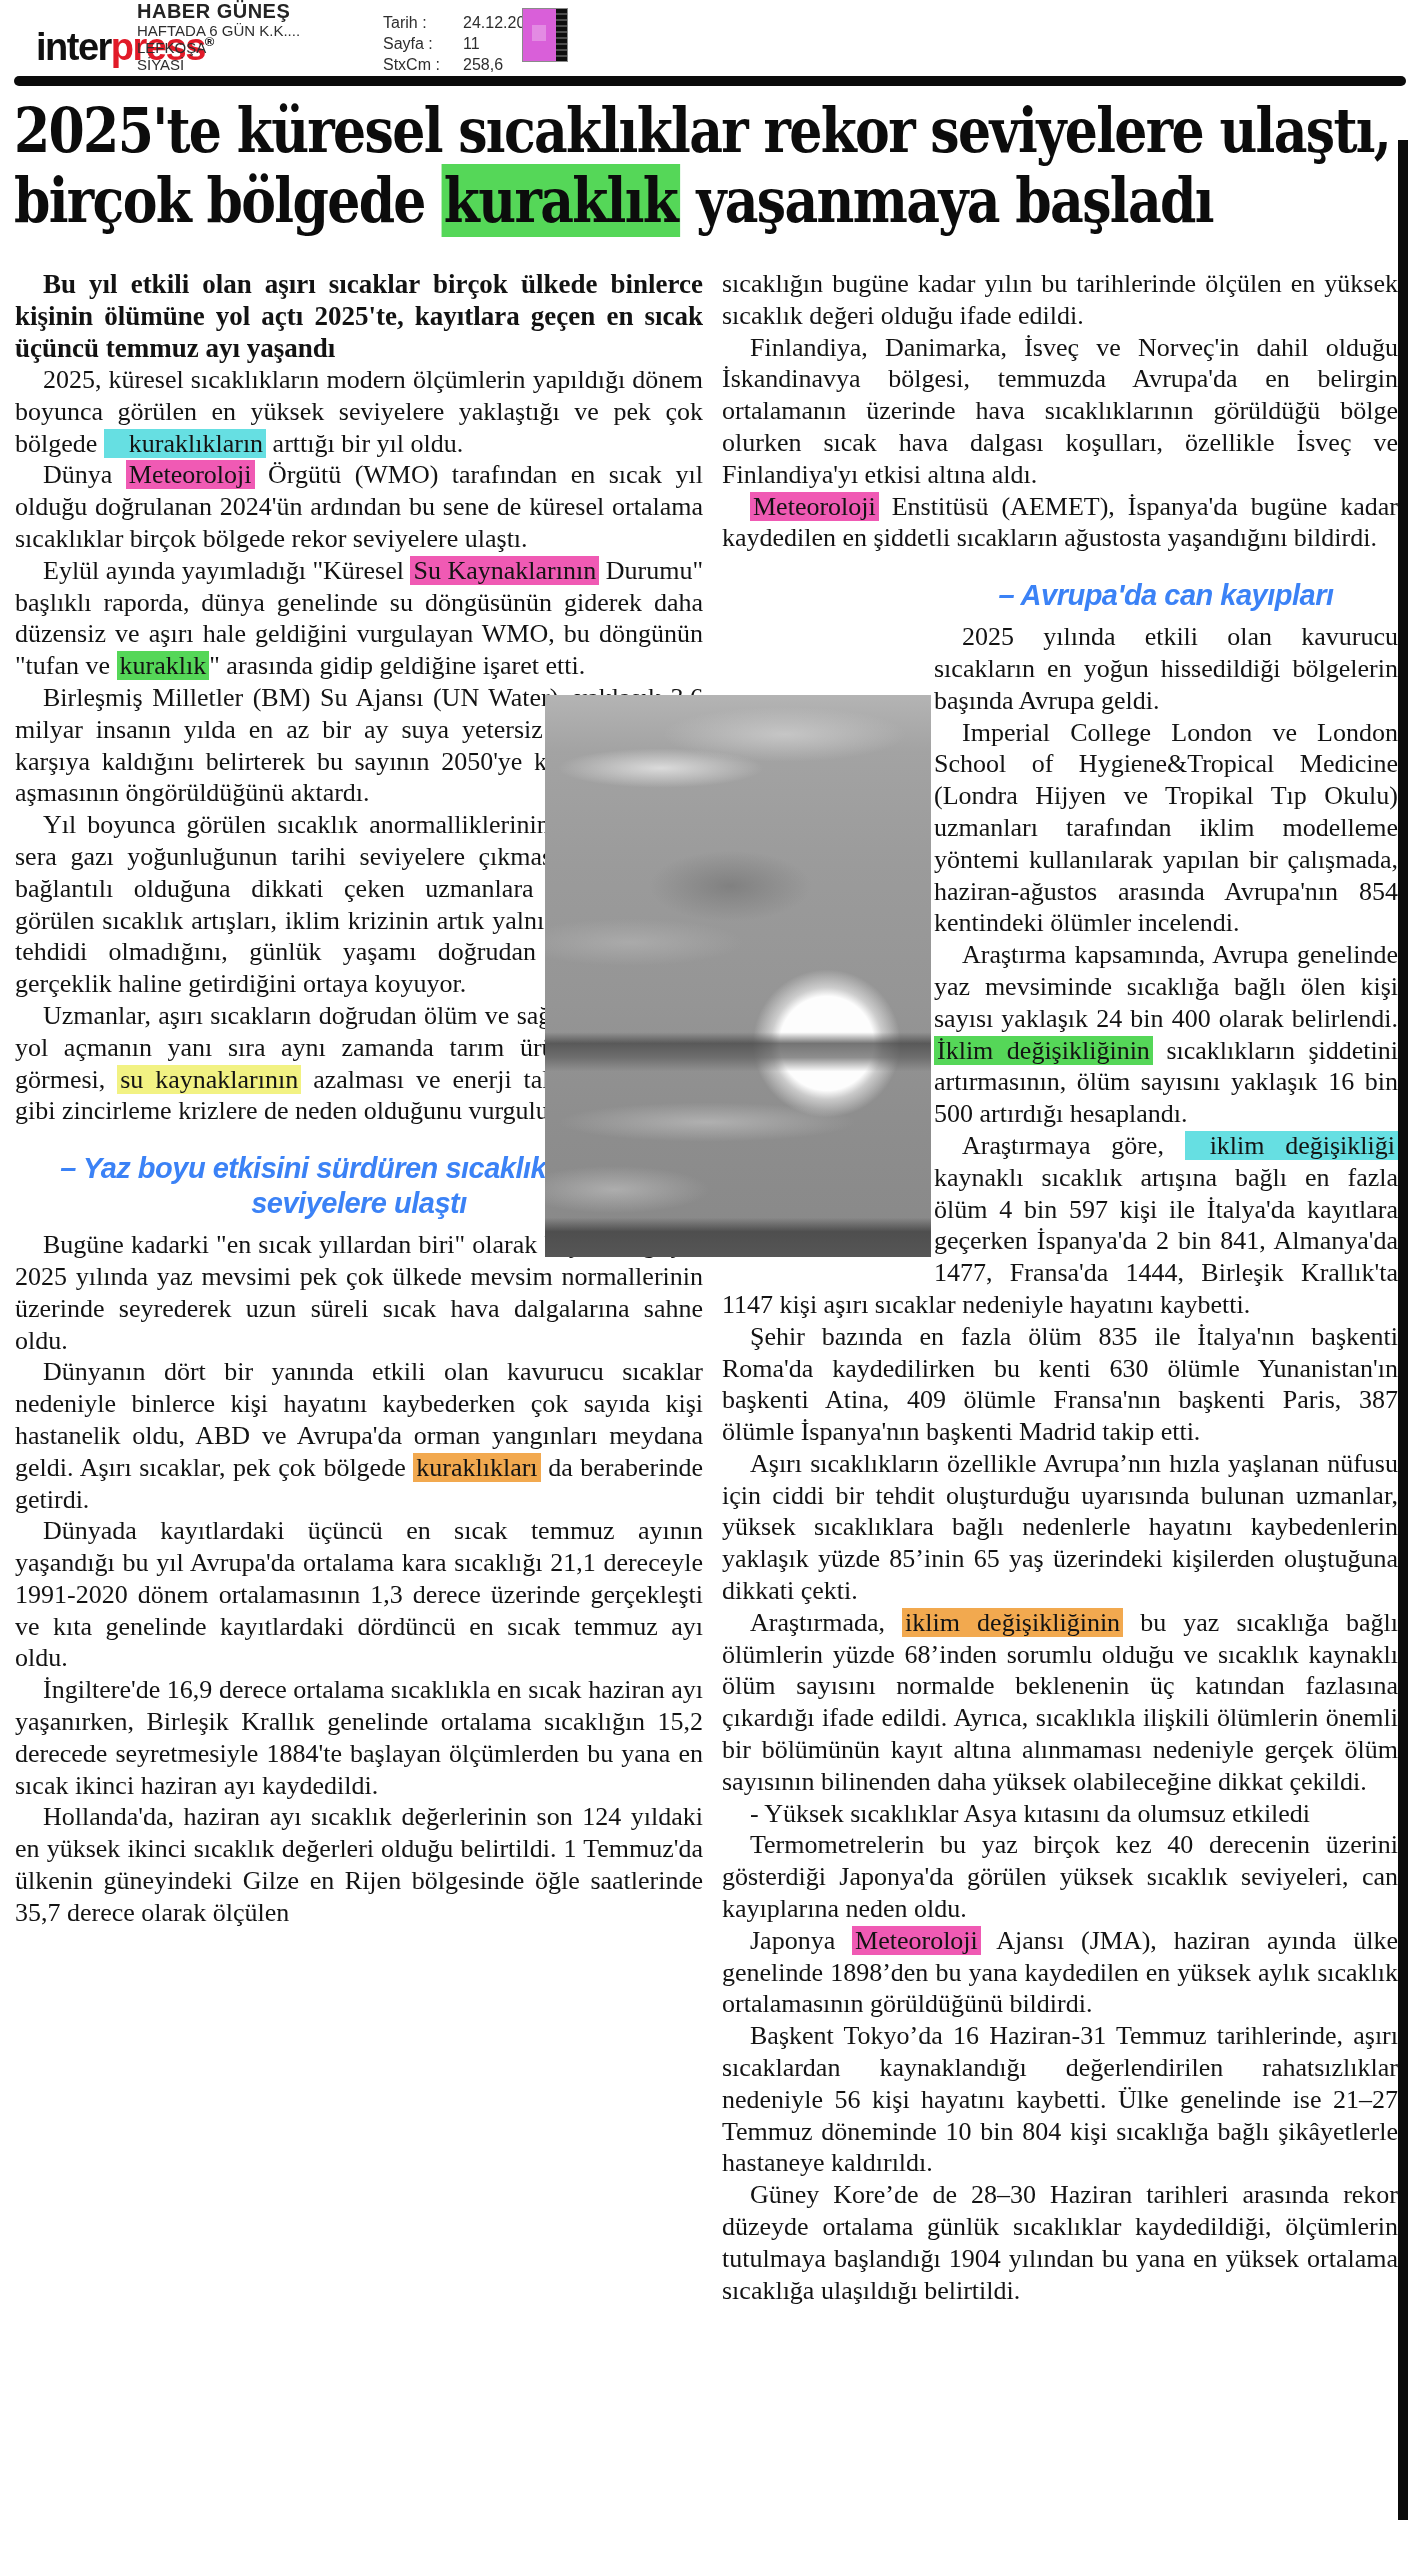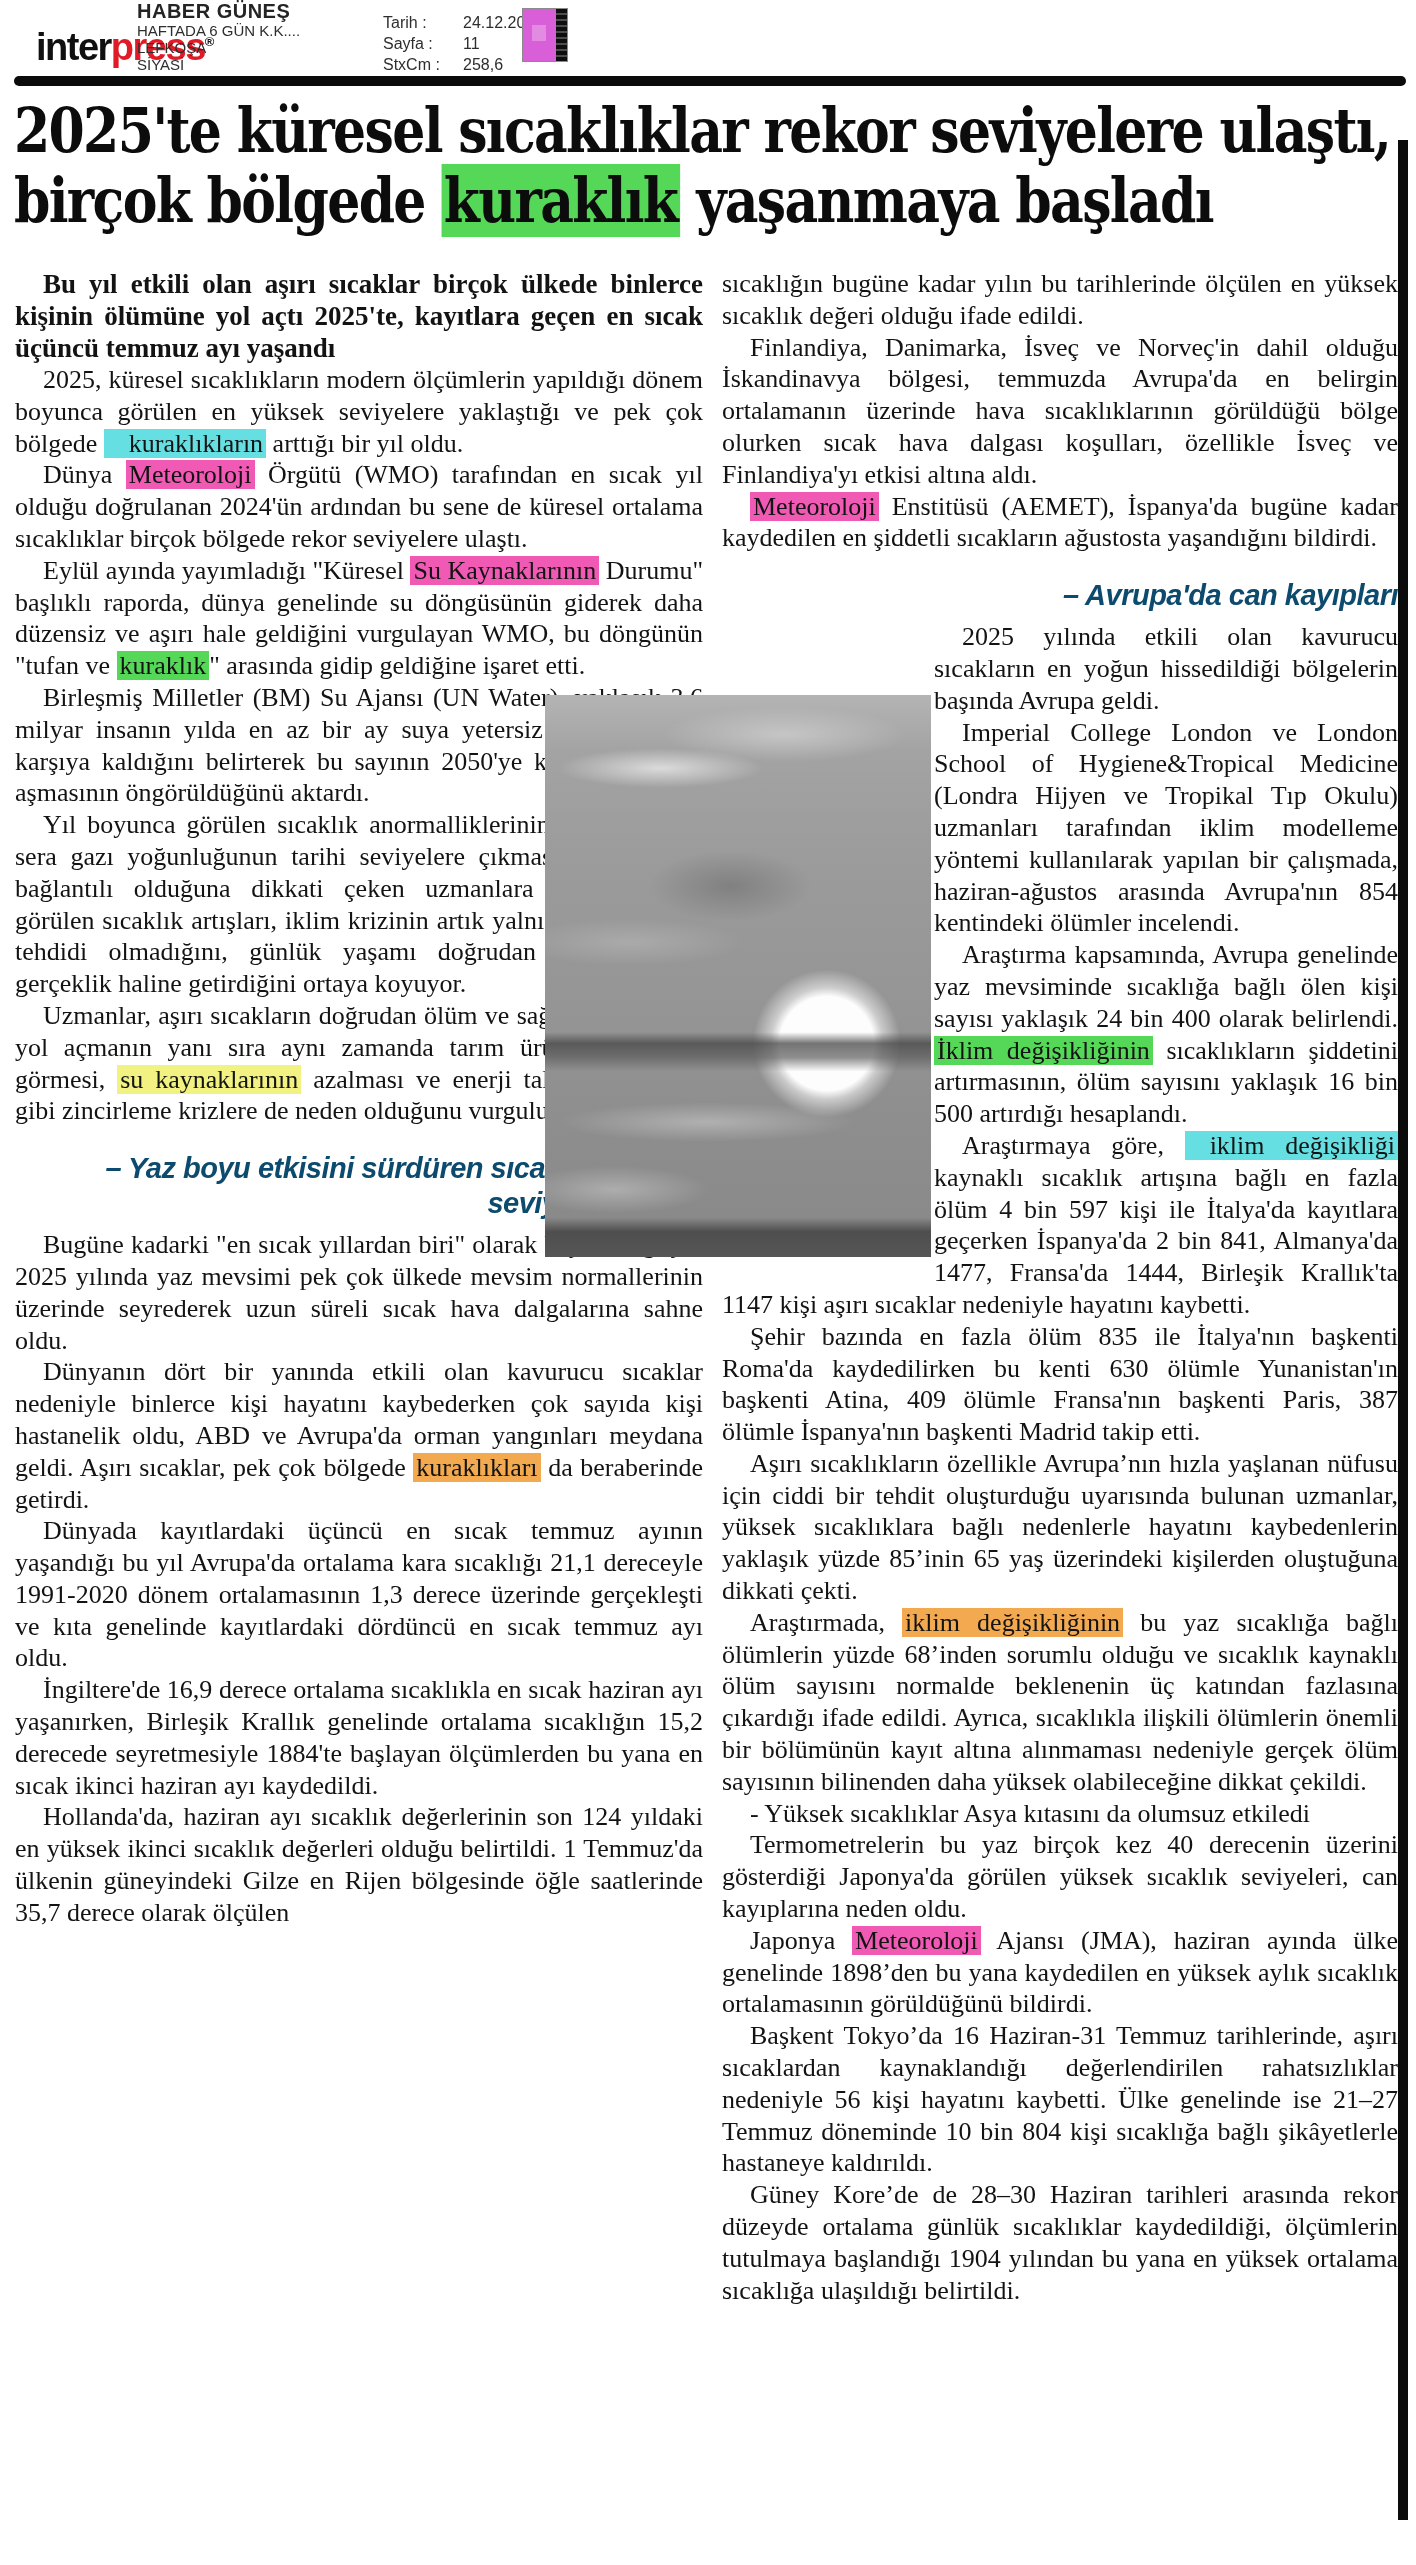--- a/index.html
+++ b/index.html
@@ -33,21 +33,21 @@
     letter-spacing:-2px;color:#0c0c0c;transform:scaleX(.84);transform-origin:0 0;white-space:nowrap;}
   
   .col{position:absolute;top:268px;height:2292px;overflow:hidden;text-align:justify;
     font-size:26px;line-height:31.8px;color:#131313;}
   .col-left{left:15px;width:688px;}
   .col-right{left:722px;width:676px;}
   .col p{margin:0;text-indent:28px;}
   .col p.noindent{text-indent:0;}
   .lead{font-weight:bold;margin:0 0 26px 0;text-indent:28px;font-size:27px;line-height:32px;}
   .subhead{font-family:"Liberation Sans",sans-serif;font-style:italic;font-weight:bold;
-    font-size:29px;line-height:35px;margin:24px 0 8px 0;text-align:right;letter-spacing:-.5px;color:#0c4a6e;}
+    font-size:29px;line-height:35px;margin:24px 0 8px 0;text-align:center;letter-spacing:-.5px;color:#3b82f6;}
   .hl{padding:0 3px;}
   .hl-green{background:var(--hl-green,#55d758);}
   .hl-cyan{background:var(--hl-cyan,#66dfe2);padding-left:25px;}
   .hl-pink{background:var(--hl-pink,#f05ab4);}
   .hl-yellow{background:var(--hl-yellow,#f2f283);}
   .hl-orange{background:var(--hl-orange,#f2a94f);}
   .wrap-spacer{display:block;}
   .wrap-spacer.fright{float:right;}
   .wrap-spacer.fleft{float:left;}
   

